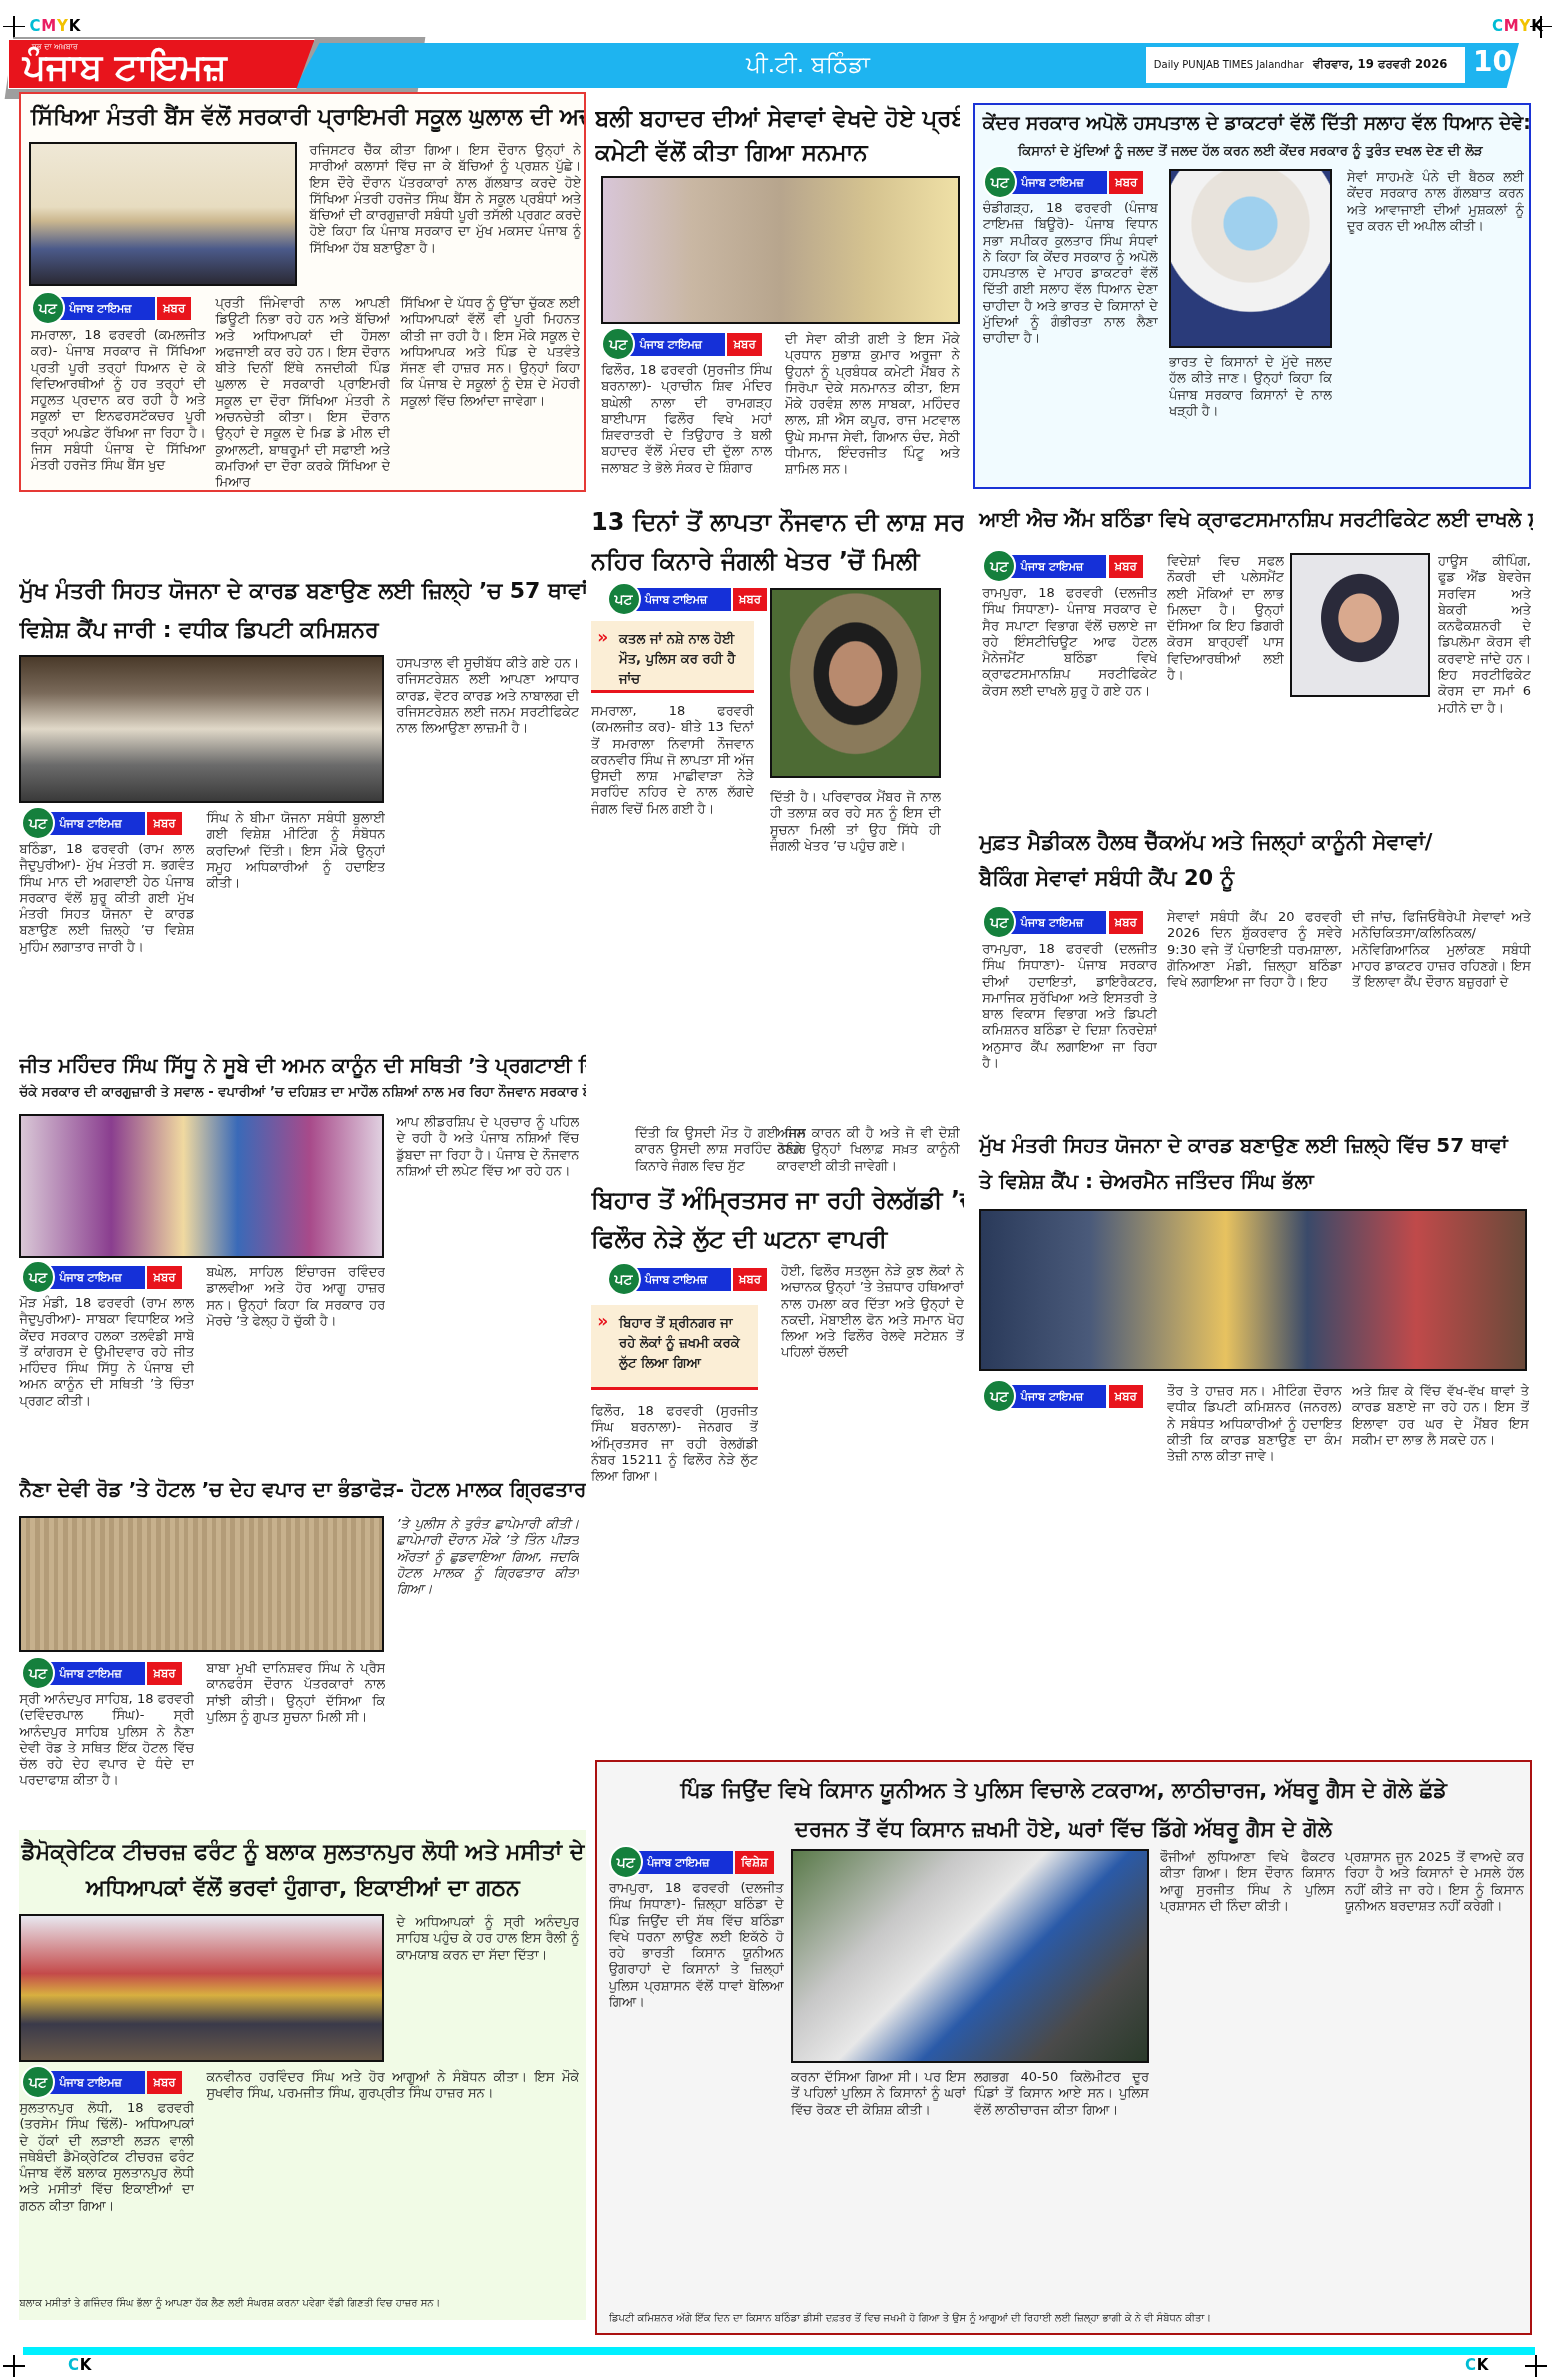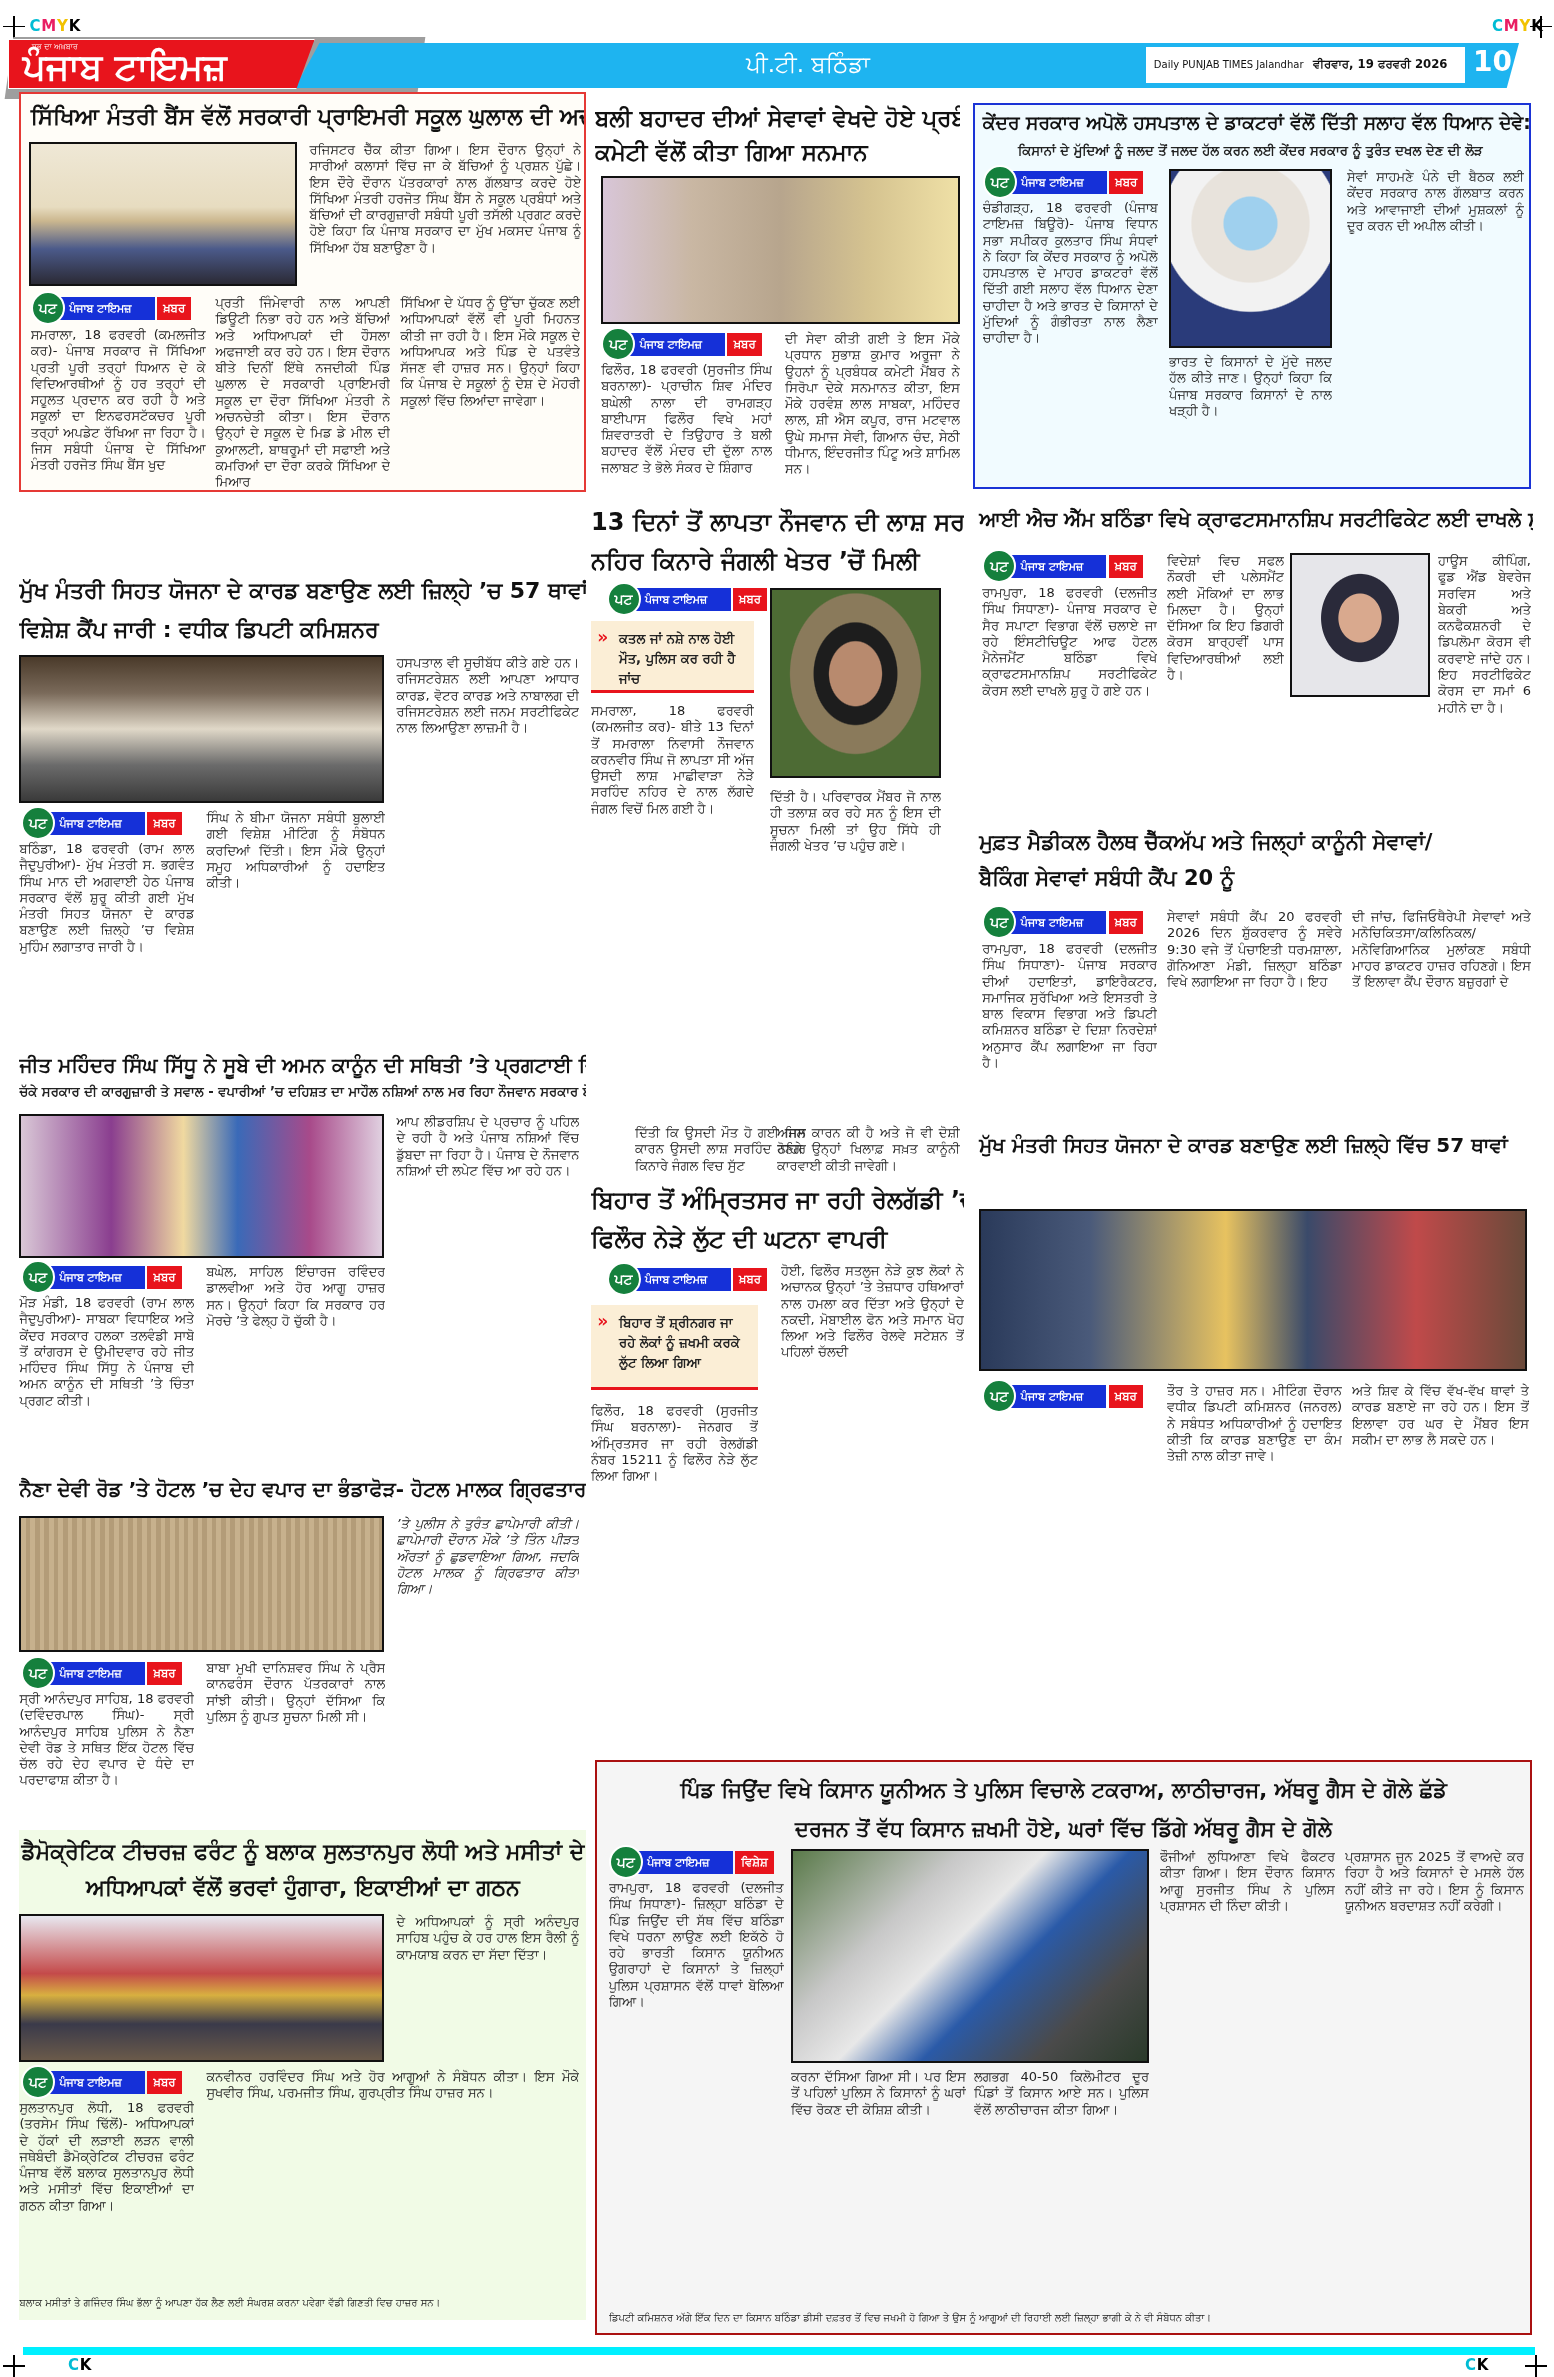--- a/index.html
+++ b/index.html
@@ -91,21 +91,21 @@
   </div>
   <div class="photo" style="left:6.2px; top:84px; width:359px; height:148px;">
     <div class="ph-inner" style="background:linear-gradient(90deg,#d8c6d8 0%,#c9b7a3 25%,#b7a58d 50%,#d5c390 75%,#efe0a6 100%);"></div>
   </div>
   <div class="byline" style="left:6.2px; top:239px;">
     <span class="logo-circle">ਪਟ</span>
     <span class="name">ਪੰਜਾਬ ਟਾਇਮਜ਼</span>
     <span class="tag">ਖ਼ਬਰ</span>
   </div>
   <div class="textcol" style="left:6.2px; top:270px; width:171px; height:128px;">ਫਿਲੌਰ, 18 ਫਰਵਰੀ (ਸੁਰਜੀਤ ਸਿੰਘ ਬਰਨਾਲਾ)- ਪ੍ਰਾਚੀਨ ਸ਼ਿਵ ਮੰਦਿਰ ਬਘੇਲੀ ਨਾਲਾ ਦੀ ਰਾਮਗੜ੍ਹ ਬਾਈਪਾਸ ਫਿਲੌਰ ਵਿਖੇ ਮਹਾਂ ਸ਼ਿਵਰਾਤਰੀ ਦੇ ਤਿਉਹਾਰ ਤੇ ਬਲੀ ਬਹਾਦਰ ਵੱਲੋਂ ਮੰਦਰ ਦੀ ਦੁੱਲਾ ਨਾਲ ਜਲਾਬਟ ਤੇ ਭੋਲੇ ਸੰਕਰ ਦੇ ਸ਼ਿੰਗਾਰ</div>
-  <div class="textcol" style="left:190px; top:239px; width:175px; height:159px;font-family:Liberation Serif, serif;">ਦੀ ਸੇਵਾ ਕੀਤੀ ਗਈ ਤੇ ਇਸ ਮੌਕੇ ਪ੍ਰਧਾਨ ਸੁਭਾਸ਼ ਕੁਮਾਰ ਅਰੂਜਾ ਨੇ ਉਹਨਾਂ ਨੂੰ ਪ੍ਰਬੰਧਕ ਕਮੇਟੀ ਮੈਂਬਰ ਨੇ ਸਿਰੋਪਾ ਦੇਕੇ ਸਨਮਾਨਤ ਕੀਤਾ, ਇਸ ਮੌਕੇ ਹਰਵੰਸ਼ ਲਾਲ ਸਾਬਕਾ, ਮਹਿੰਦਰ ਲਾਲ, ਸ਼ੀ ਐਸ ਕਪੂਰ, ਰਾਜ ਮਟਵਾਲ ਉਘੇ ਸਮਾਜ ਸੇਵੀ, ਗਿਆਨ ਚੰਦ, ਸੇਠੀ ਧੀਮਾਨ, ਇੰਦਰਜੀਤ ਪਿੰਟੂ ਅਤੇ ਸ਼ਾਮਿਲ ਸਨ।</div>
+  <div class="textcol" style="left:190px; top:239px; width:175px; height:159px;">ਦੀ ਸੇਵਾ ਕੀਤੀ ਗਈ ਤੇ ਇਸ ਮੌਕੇ ਪ੍ਰਧਾਨ ਸੁਭਾਸ਼ ਕੁਮਾਰ ਅਰੂਜਾ ਨੇ ਉਹਨਾਂ ਨੂੰ ਪ੍ਰਬੰਧਕ ਕਮੇਟੀ ਮੈਂਬਰ ਨੇ ਸਿਰੋਪਾ ਦੇਕੇ ਸਨਮਾਨਤ ਕੀਤਾ, ਇਸ ਮੌਕੇ ਹਰਵੰਸ਼ ਲਾਲ ਸਾਬਕਾ, ਮਹਿੰਦਰ ਲਾਲ, ਸ਼ੀ ਐਸ ਕਪੂਰ, ਰਾਜ ਮਟਵਾਲ ਉਘੇ ਸਮਾਜ ਸੇਵੀ, ਗਿਆਨ ਚੰਦ, ਸੇਠੀ ਧੀਮਾਨ, ਇੰਦਰਜੀਤ ਪਿੰਟੂ ਅਤੇ ਸ਼ਾਮਿਲ ਸਨ।</div>
 </div>
 
 <div class="box box-blue" style="left:973px; top:103px; width:558px; height:386px;">
   <div class="headline" style="left:7.8px; top:6.2px; font-size:18.7px;">ਕੇਂਦਰ ਸਰਕਾਰ ਅਪੋਲੋ ਹਸਪਤਾਲ ਦੇ ਡਾਕਟਰਾਂ ਵੱਲੋਂ ਦਿੱਤੀ ਸਲਾਹ ਵੱਲ ਧਿਆਨ ਦੇਵੇ: ਕੁਲਤਾਰ ਸਿੰਘ ਸੰਧਵਾਂ</div>
   <div class="subhead" style="left:43px; top:37px; font-size:13.2px;">ਕਿਸਾਨਾਂ ਦੇ ਮੁੱਦਿਆਂ ਨੂੰ ਜਲਦ ਤੋਂ ਜਲਦ ਹੱਲ ਕਰਨ ਲਈ ਕੇਂਦਰ ਸਰਕਾਰ ਨੂੰ ਤੁਰੰਤ ਦਖਲ ਦੇਣ ਦੀ ਲੋੜ</div>
   <div class="byline" style="left:7.8px; top:64px;">
     <span class="logo-circle">ਪਟ</span>
     <span class="name">ਪੰਜਾਬ ਟਾਇਮਜ਼</span>
     <span class="tag">ਖ਼ਬਰ</span>
   </div>
@@ -218,20 +218,21 @@
     <span class="chev">»</span>
     <span>ਬਿਹਾਰ ਤੋਂ ਸ਼੍ਰੀਨਗਰ ਜਾ ਰਹੇ ਲੋਕਾਂ ਨੂੰ ਜ਼ਖਮੀ ਕਰਕੇ ਲੁੱਟ ਲਿਆ ਗਿਆ</span>
   </div>
   <div class="textcol" style="left:0; top:222px; width:167px; height:346px;">ਫਿਲੌਰ, 18 ਫਰਵਰੀ (ਸੁਰਜੀਤ ਸਿੰਘ ਬਰਨਾਲਾ)- ਜੇਨਗਰ ਤੋਂ ਅੰਮ੍ਰਿਤਸਰ ਜਾ ਰਹੀ ਰੇਲਗੱਡੀ ਨੰਬਰ 15211 ਨੂੰ ਫਿਲੌਰ ਨੇੜੇ ਲੁੱਟ ਲਿਆ ਗਿਆ।</div>
   <div class="textcol" style="left:190px; top:82px; width:183px; height:486px;">ਹੋਈ, ਫਿਲੌਰ ਸਤਲੁਜ ਨੇੜੇ ਕੁਝ ਲੋਕਾਂ ਨੇ ਅਚਾਨਕ ਉਨ੍ਹਾਂ ’ਤੇ ਤੇਜ਼ਧਾਰ ਹਥਿਆਰਾਂ ਨਾਲ ਹਮਲਾ ਕਰ ਦਿੱਤਾ ਅਤੇ ਉਨ੍ਹਾਂ ਦੇ ਨਕਦੀ, ਮੋਬਾਈਲ ਫੋਨ ਅਤੇ ਸਮਾਨ ਖੋਹ ਲਿਆ ਅਤੇ ਫਿਲੌਰ ਰੇਲਵੇ ਸਟੇਸ਼ਨ ਤੋਂ ਪਹਿਲਾਂ ਚੱਲਦੀ</div>
 </div>
 
 <div class="box" style="left:973px; top:1127px; width:560px; height:622px;">
   <div class="headline" style="left:6.2px; top:0; font-size:20px; line-height:36px;">
     <div>ਮੁੱਖ ਮੰਤਰੀ ਸਿਹਤ ਯੋਜਨਾ ਦੇ ਕਾਰਡ ਬਣਾਉਣ ਲਈ ਜ਼ਿਲ੍ਹੇ ਵਿੱਚ 57 ਥਾਵਾਂ</div>
+    <div>ਤੇ ਵਿਸ਼ੇਸ਼ ਕੈਂਪ : ਚੇਅਰਮੈਨ ਜਤਿੰਦਰ ਸਿੰਘ ਭੱਲਾ</div>
   </div>
   <div class="photo" style="left:6.2px; top:82px; width:548px; height:162px;">
     <div class="ph-inner" style="background:linear-gradient(90deg,#2a3a5a 0%,#4a5a7a 20%,#e7c260 45%,#3a4a6a 60%,#c04a4a 80%,#6a4a3a 100%);"></div>
   </div>
   <div class="byline" style="left:9.3px; top:256px;">
     <span class="logo-circle">ਪਟ</span>
     <span class="name">ਪੰਜਾਬ ਟਾਇਮਜ਼</span>
     <span class="tag">ਖ਼ਬਰ</span>
   </div>
   <div class="textcol" style="left:194px; top:256px; width:175px; height:361px;">ਤੌਰ ਤੇ ਹਾਜ਼ਰ ਸਨ। ਮੀਟਿੰਗ ਦੌਰਾਨ ਵਧੀਕ ਡਿਪਟੀ ਕਮਿਸ਼ਨਰ (ਜਨਰਲ) ਨੇ ਸਬੰਧਤ ਅਧਿਕਾਰੀਆਂ ਨੂੰ ਹਦਾਇਤ ਕੀਤੀ ਕਿ ਕਾਰਡ ਬਣਾਉਣ ਦਾ ਕੰਮ ਤੇਜ਼ੀ ਨਾਲ ਕੀਤਾ ਜਾਵੇ।</div>

